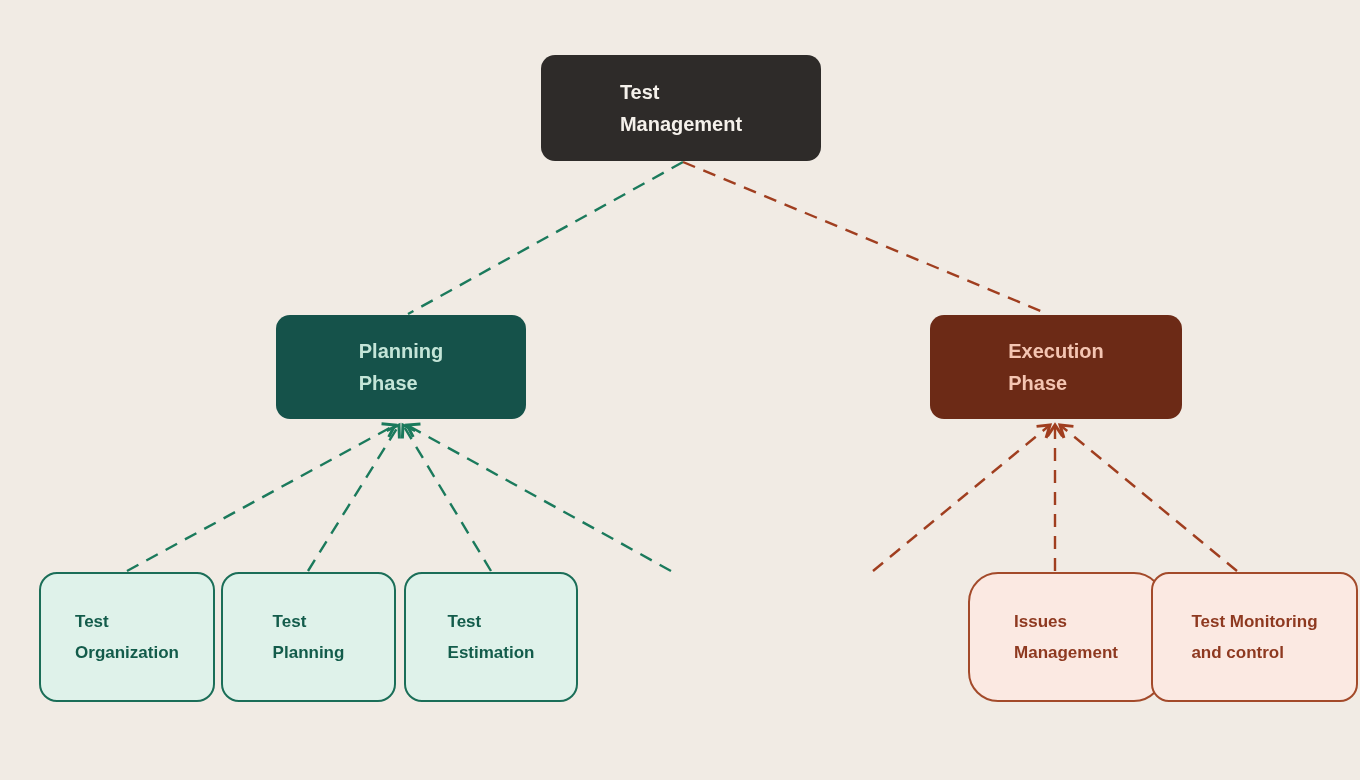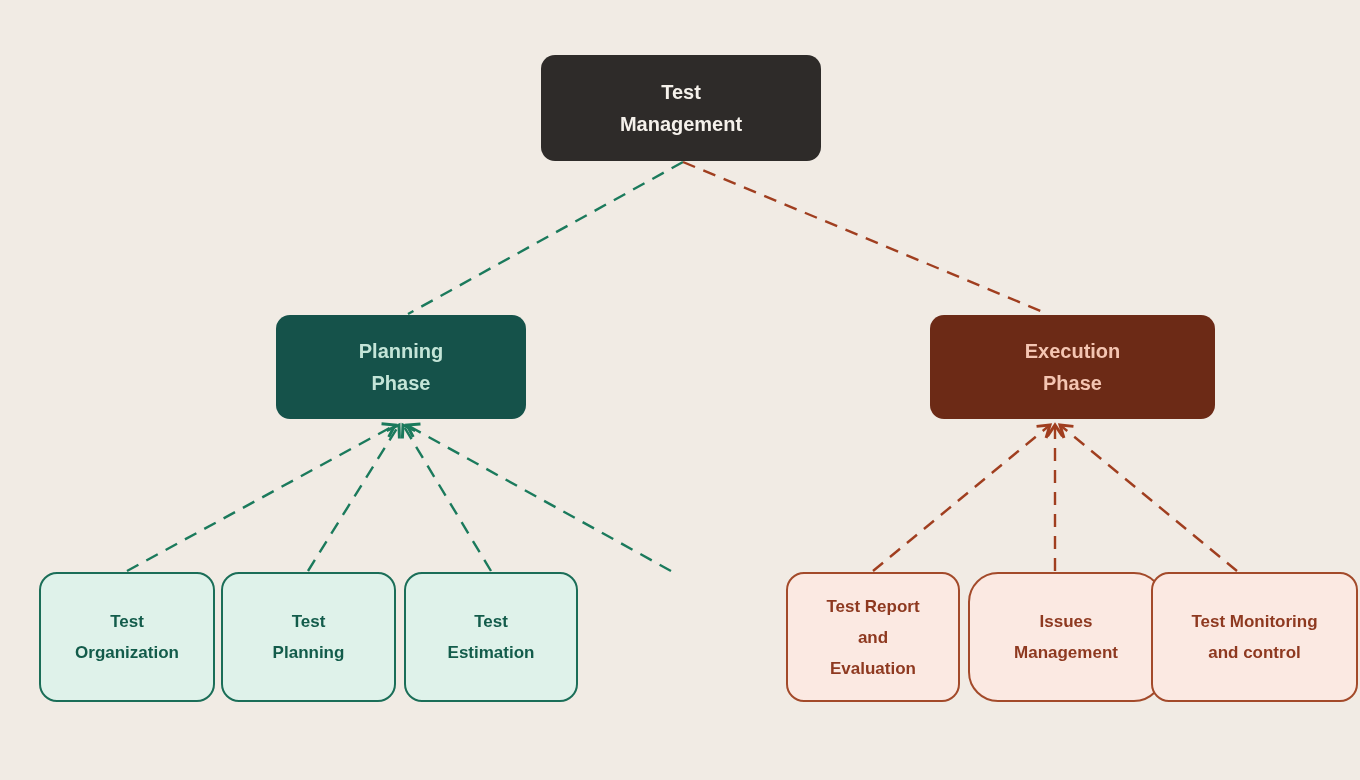--- a/index.html
+++ b/index.html
@@ -34,21 +34,20 @@
     stroke-width: 2.4;
   }
   .ah.green { stroke: var(--edge-green, #1B7A5C); }
   .ah.red   { stroke: var(--edge-red, #A03E1F); }
 
   .node {
     position: absolute;
     display: flex;
     align-items: center;
     justify-content: center;
-    text-align: center;
     font-weight: 700;
     box-sizing: border-box;
   }
   .node-label { white-space: pre-line; }
 
   .branch {
     border-radius: 14px;
     font-size: 20px;
     line-height: 32px;
   }
@@ -56,21 +55,21 @@
     left: 541px; top: 55px; width: 280px; height: 106px;
     background: var(--root-bg, #2E2B29);
     color: var(--root-fg, #F5F1EB);
   }
   .planning {
     left: 276px; top: 315px; width: 250px; height: 104px;
     background: var(--planning-bg, #15524A);
     color: var(--planning-fg, #C4E5D8);
   }
   .execution {
-    left: 930px; top: 315px; width: 285px; height: 104px;
+    left: 930px; top: 315px; width: 252px; height: 104px;
     background: var(--execution-bg, #6C2A16);
     color: var(--execution-fg, #F4C5B2);
   }
 
   .leaf {
     top: 572px; height: 130px;
     border-radius: 18px;
     font-size: 17px;
     line-height: 31px;
     border: 2px solid;
@@ -142,25 +141,20 @@
   </div>
   <div class="node leaf green p1">
     <span class="node-label">Test
 Planning</span>
   </div>
   <div class="node leaf green p2">
     <span class="node-label">Test
 Estimation</span>
   </div>
 
-  <div class="node leaf red e0">
-    <span class="node-label">Test Report
-and
-Evaluation</span>
-  </div>
   <div class="node leaf red e1">
     <span class="node-label">Issues
 Management</span>
   </div>
   <div class="node leaf red e2">
     <span class="node-label">Test Monitoring
 and control</span>
   </div>
 
 </div>

